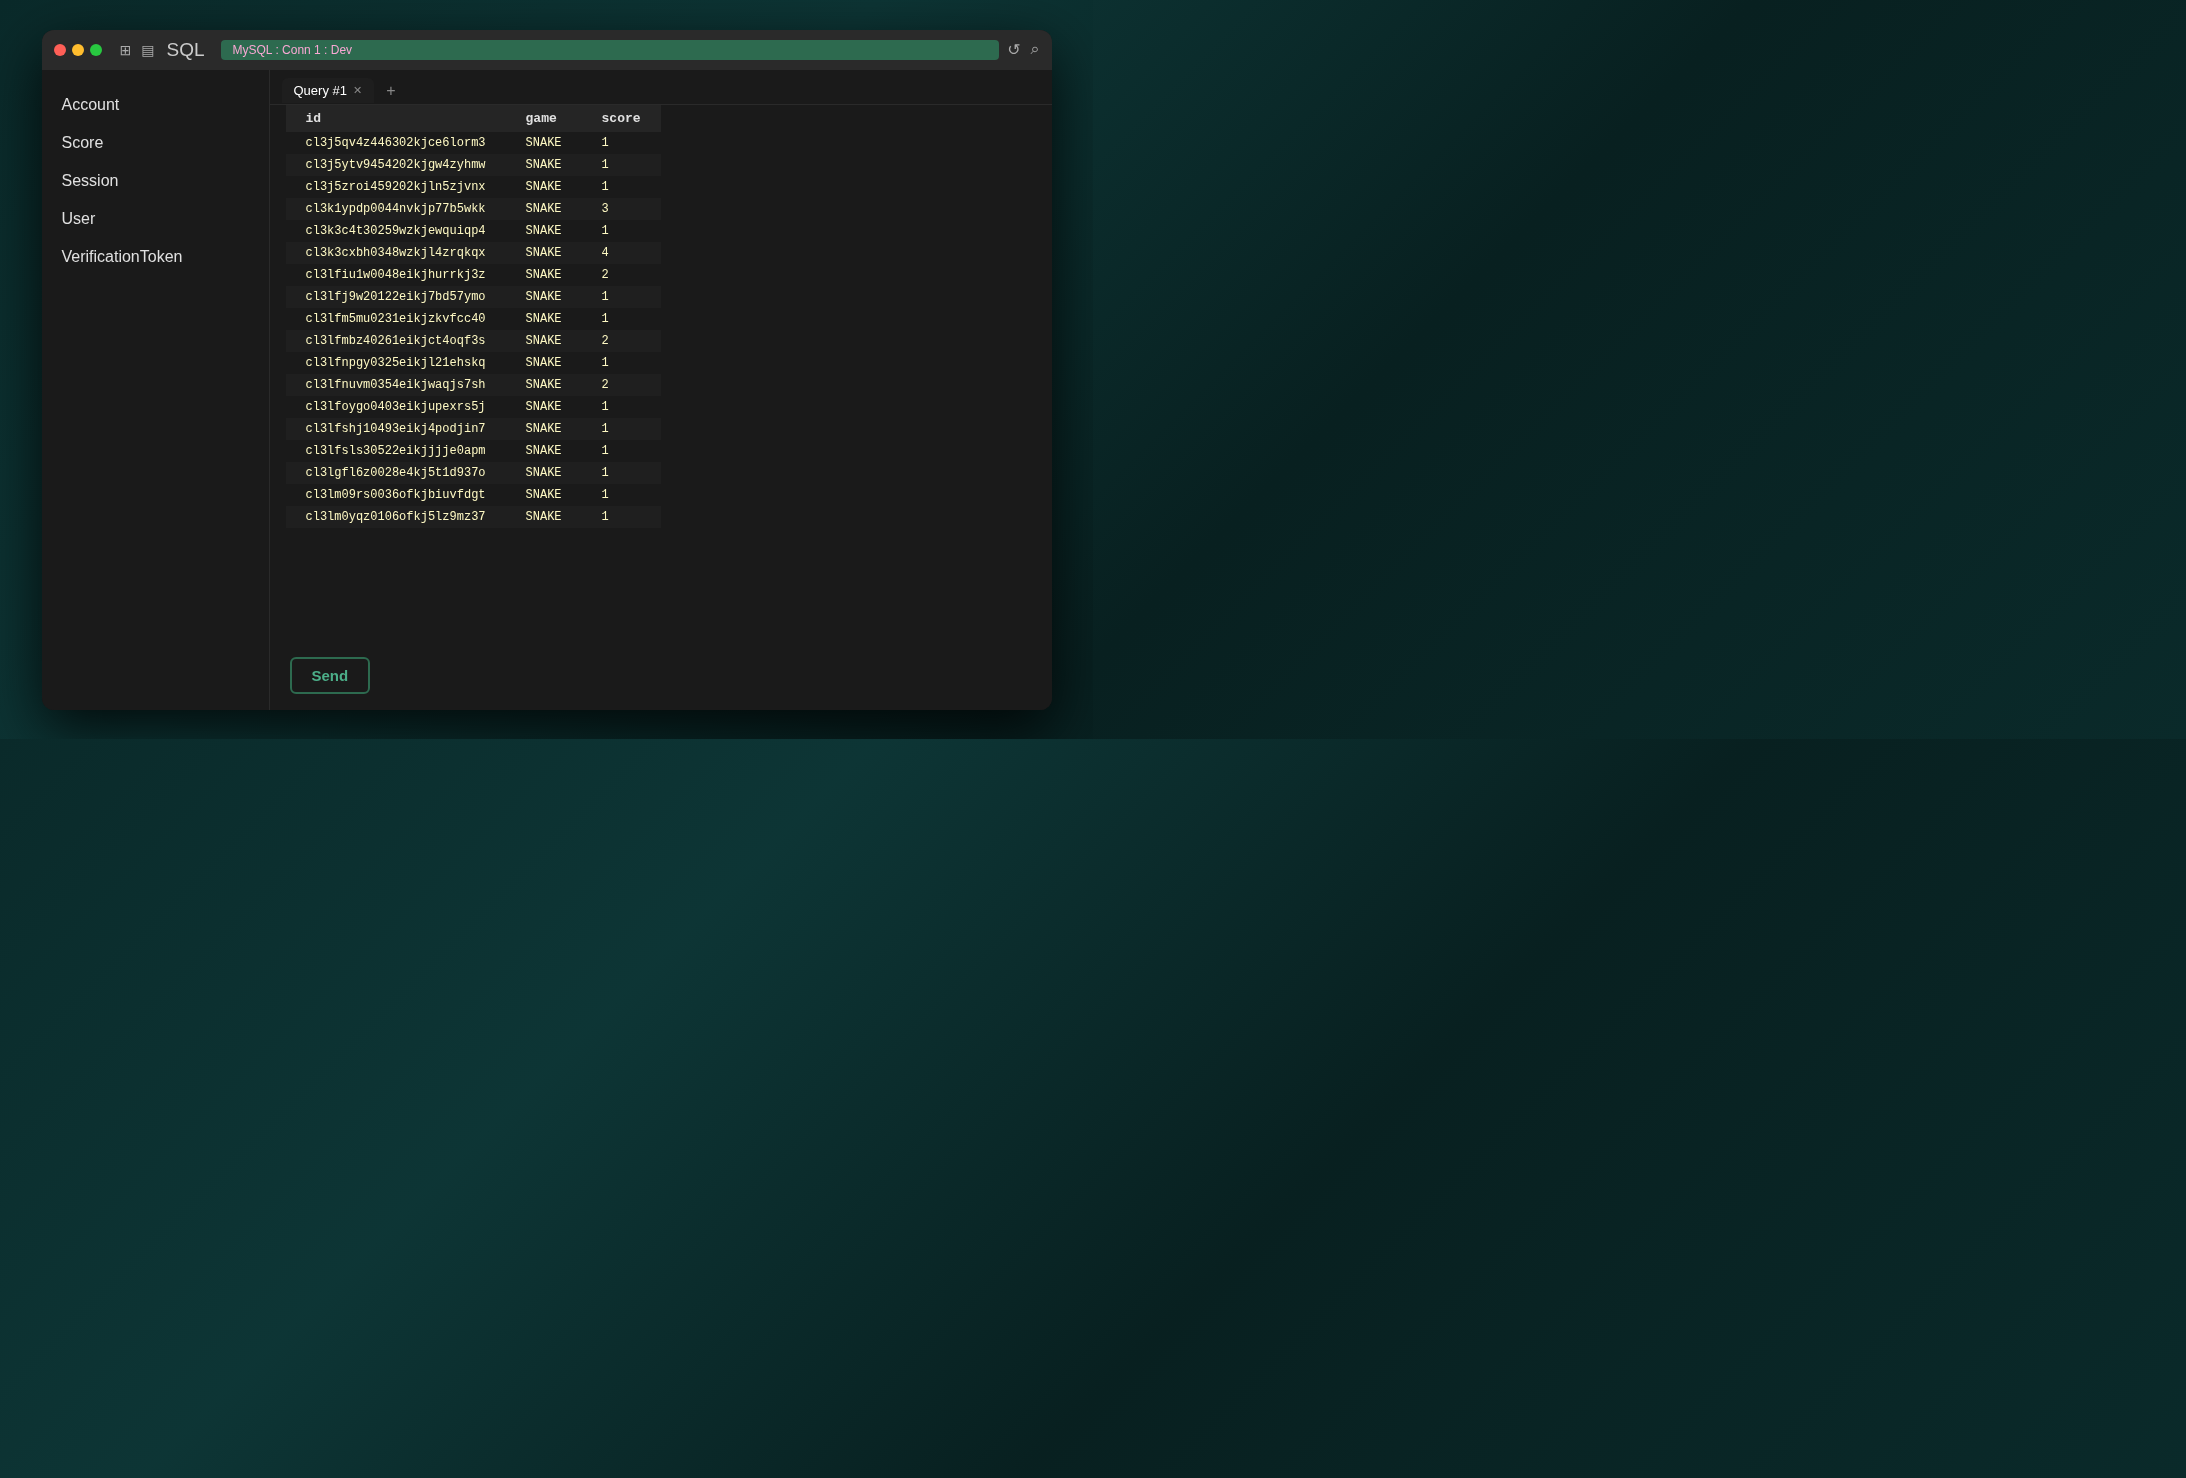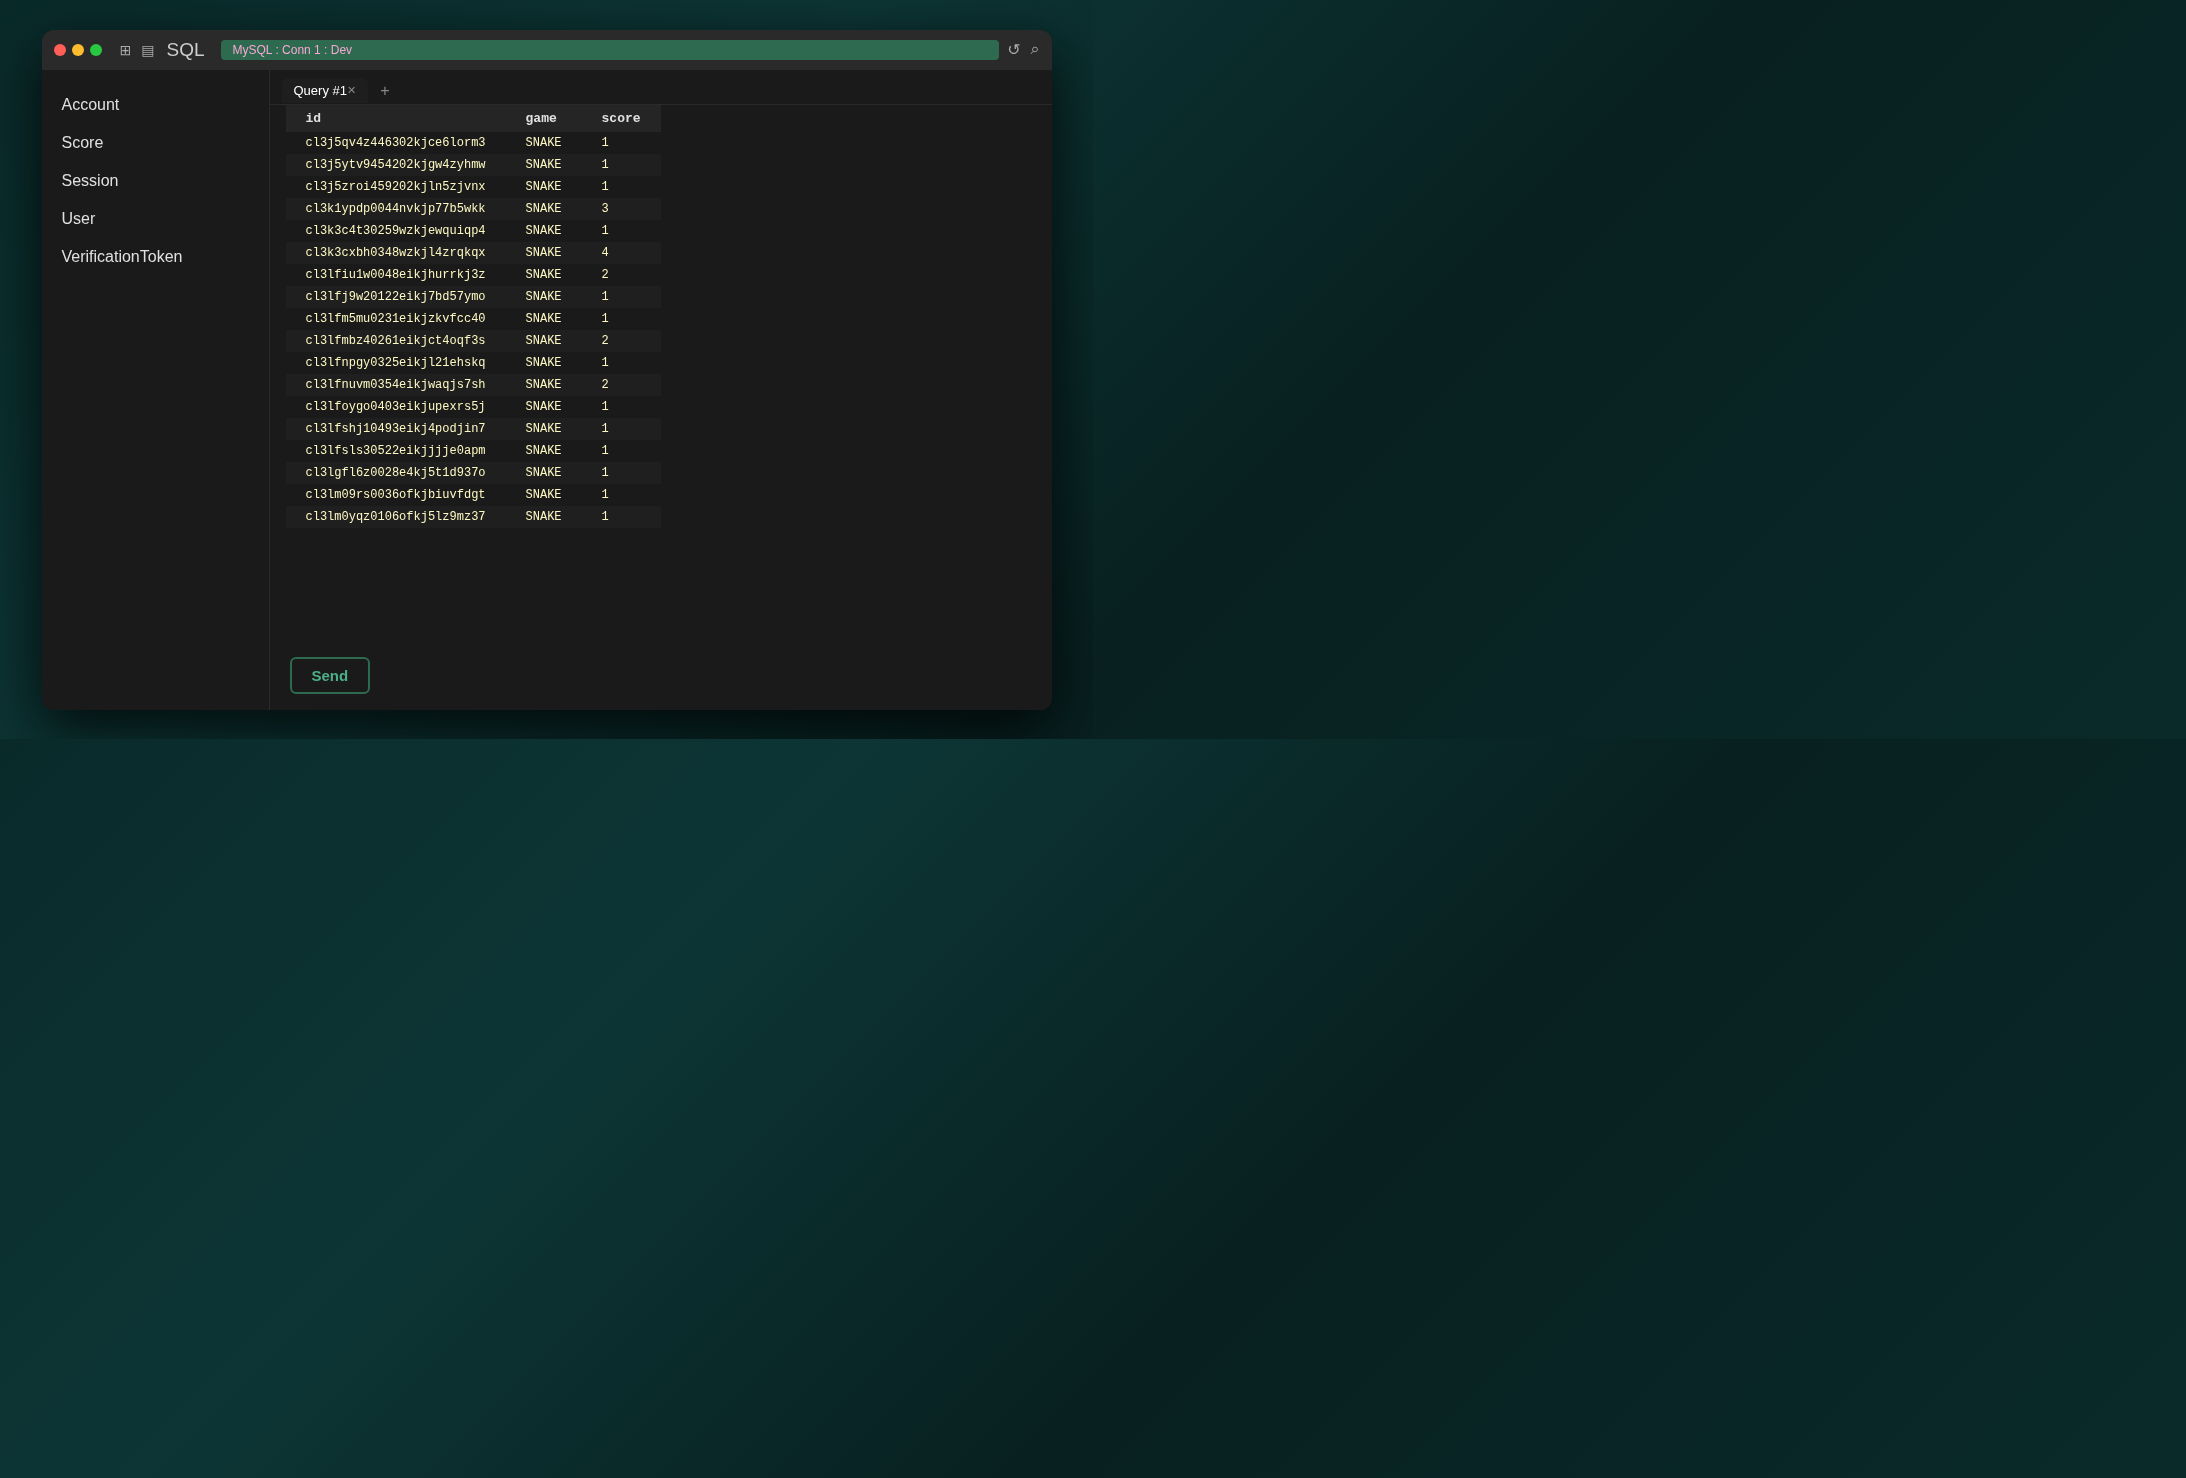--- a/index.html
+++ b/index.html
@@ -126,20 +126,21 @@
       align-items: center;
       padding: 8px 12px 0;
       gap: 4px;
       background: #1a1a1a;
       border-bottom: 1px solid #2a2a2a;
     }
 
     .tab {
       display: flex;
       align-items: center;
+      gap: 6px;
       padding: 5px 12px;
       background: #252525;
       border-radius: 6px 6px 0 0;
       color: #ccc;
       font-size: 13px;
       cursor: pointer;
     }
 
     .tab.active {
       background: #1e1e1e;

